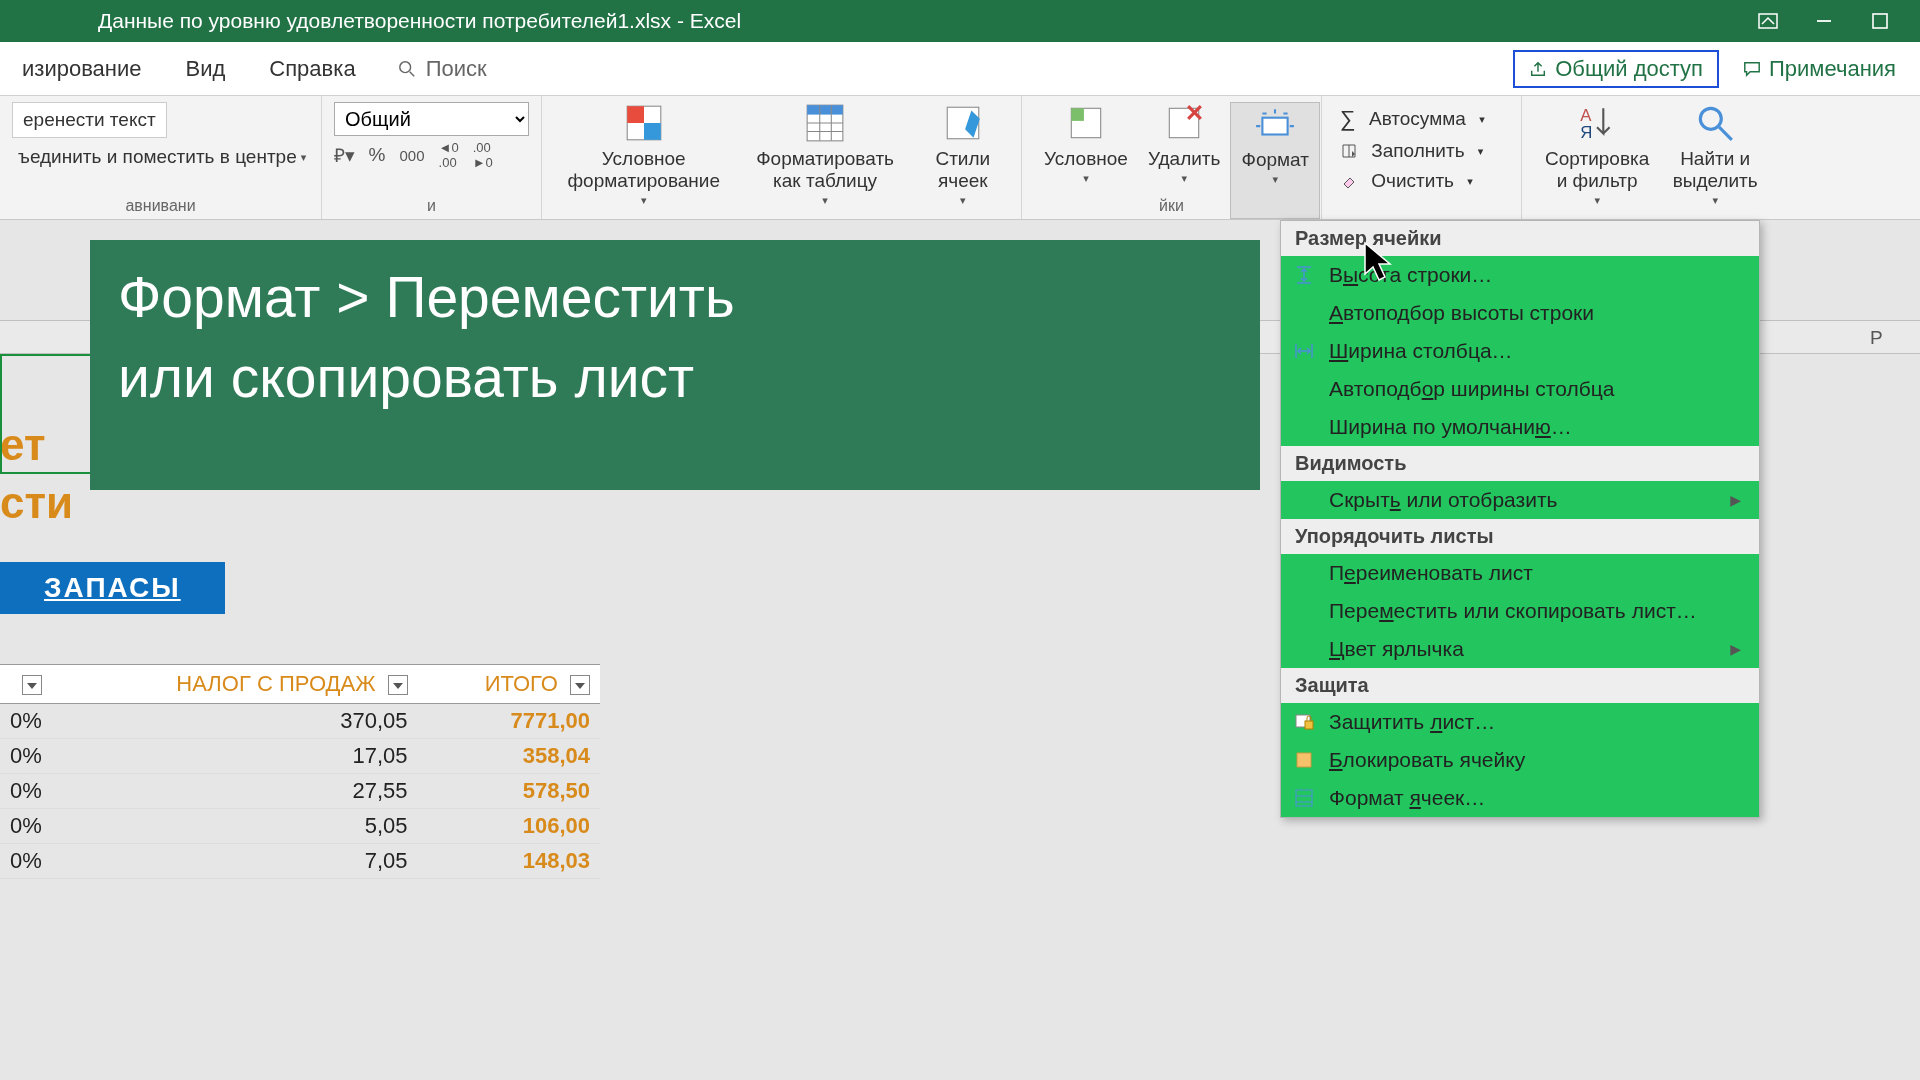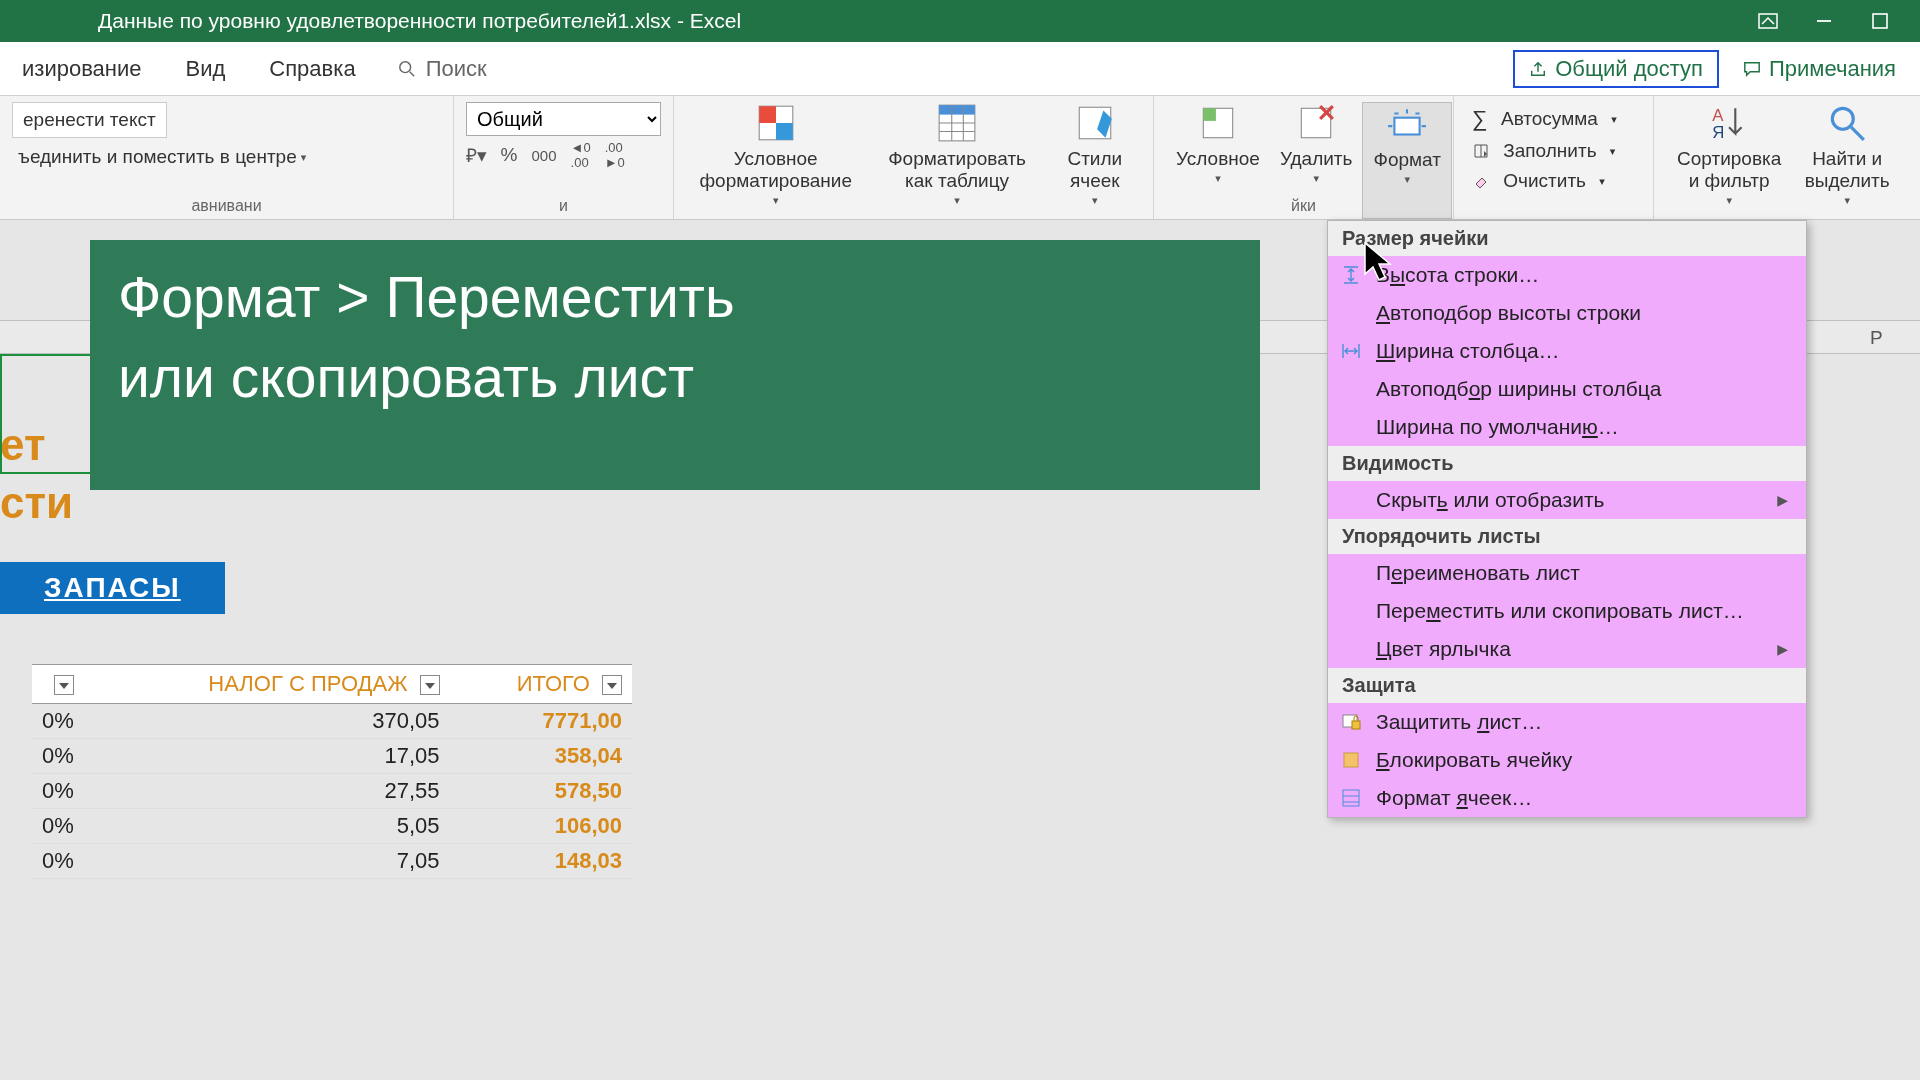--- a/index.html
+++ b/index.html
@@ -85,25 +85,24 @@
     position:relative;
   }
   .bigbtn .caret { font-size:11px; color:#555; margin-top:2px; }
   .bigbtn.active { background:#e0e0e0; border:1px solid #bdbdbd; }
   .icon42 { width:42px; height:42px; margin-bottom:4px; }
   .small-icon { width:18px; height:18px; }
 
   
   .dropdown {
     position:absolute; top:220px; left:1280px; width:480px;
-    background:#f0abfc; border:1px solid #b5b5b5;
+    background:#22c55e; border:1px solid #b5b5b5;
     box-shadow:3px 3px 8px rgba(0,0,0,.25);
     font-size:21px; color:#222;
     z-index:50;
-    margin-left:47px;
   }
   .dropdown .section-head {
     background:#eee; padding:6px 14px; font-weight:600; color:#444;
     font-size:20px;
   }
   .dropdown .item {
     padding:7px 18px 7px 48px; position:relative;
     display:flex; align-items:center;
   }
   .dropdown .item .arrow { margin-left:auto; font-size:14px; color:#555; }
@@ -134,21 +133,21 @@
   .cursor {
     position:absolute; left:1362px; top:240px; z-index:60;
     width:34px; height:44px;
   }
 
   
   .sheet-body { position:absolute; left:0; top:134px; width:600px;}
   .orange-heading { color:#d88a1a; font-size:44px; font-weight:600; padding:20px 0 8px 0;}
   .blue-chip { background:#0f6fbf; color:#fff; font-size:28px; font-weight:700;
     padding:10px 44px; display:inline-block; letter-spacing:2px;text-decoration:underline;}
-  table.tbl { border-collapse:collapse; width:100%; font-size:22px;margin-left:32px;}
+  table.tbl { border-collapse:collapse; width:100%; font-size:22px;}
   table.tbl th {
     text-align:right; font-weight:400; color:#d88a1a; padding:6px 10px;
     border-top:1px solid #999; border-bottom:1px solid #999;
     position:relative; background:#fff;
   }
   table.tbl th .filter {
     display:inline-block; width:20px; height:20px; border:1px solid #888;
     margin-left:6px; vertical-align:middle; position:relative;
   }
   table.tbl th .filter::after{
@@ -212,21 +211,21 @@
   <div class="rightbtn" style="border:none">
     <svg class="small-icon" viewBox="0 0 20 20">
         <path d="M2 3 H18 V13 H8 L4 17 V13 H2 Z" stroke="#217346" fill="none" stroke-width="1.6"></path>
       </svg>
     <span>Примечания</span>
   </div>
 </div>
 
 <div class="ribbon">
 
-  <div class="group" style="width:454px">
+  <div class="group" style="width:322px">
     <div class="btn-row">
       <div class="btn" style="border:1px solid #ccc;background:#fff;padding:6px 10px">еренести текст</div>
     </div>
     <div class="btn-row">
       <div class="btn">
         <span>ъединить и поместить в центре</span>
         <span style="font-size:11px;color:#555">▾</span>
       </div>
     </div>
     <div class="group-label">авнивани</div>

